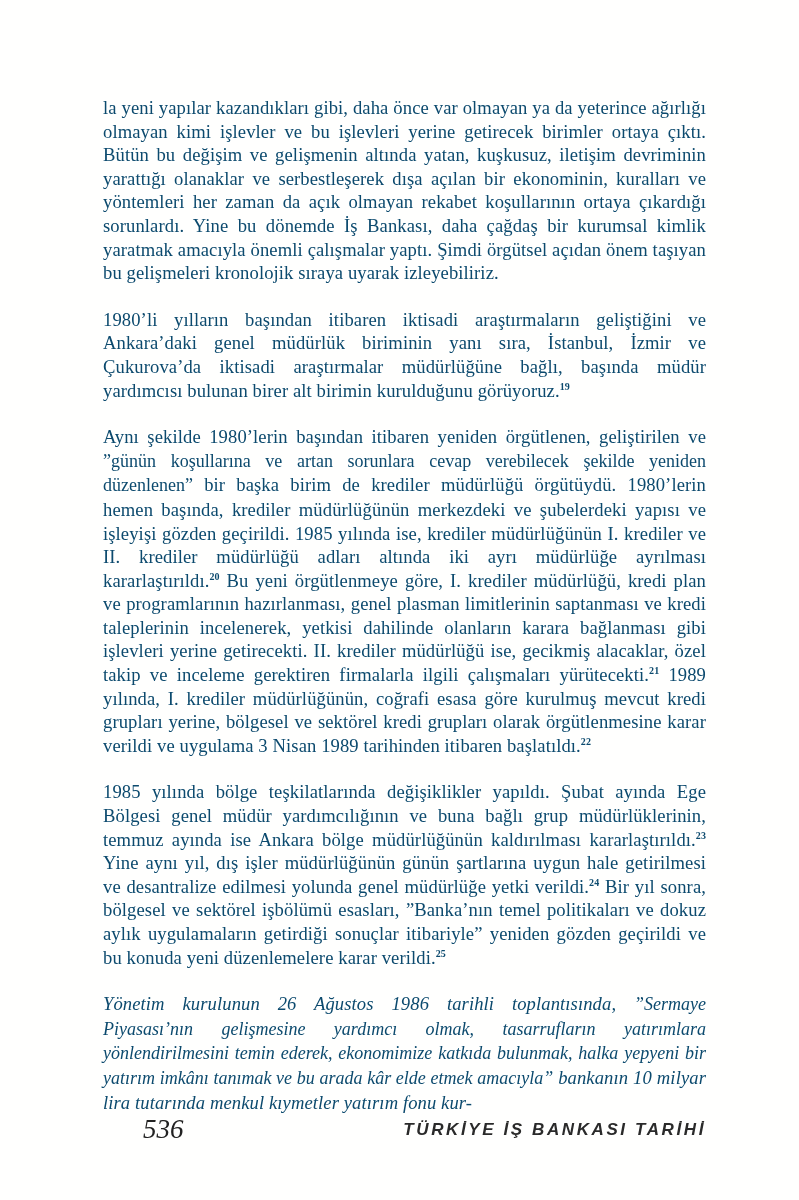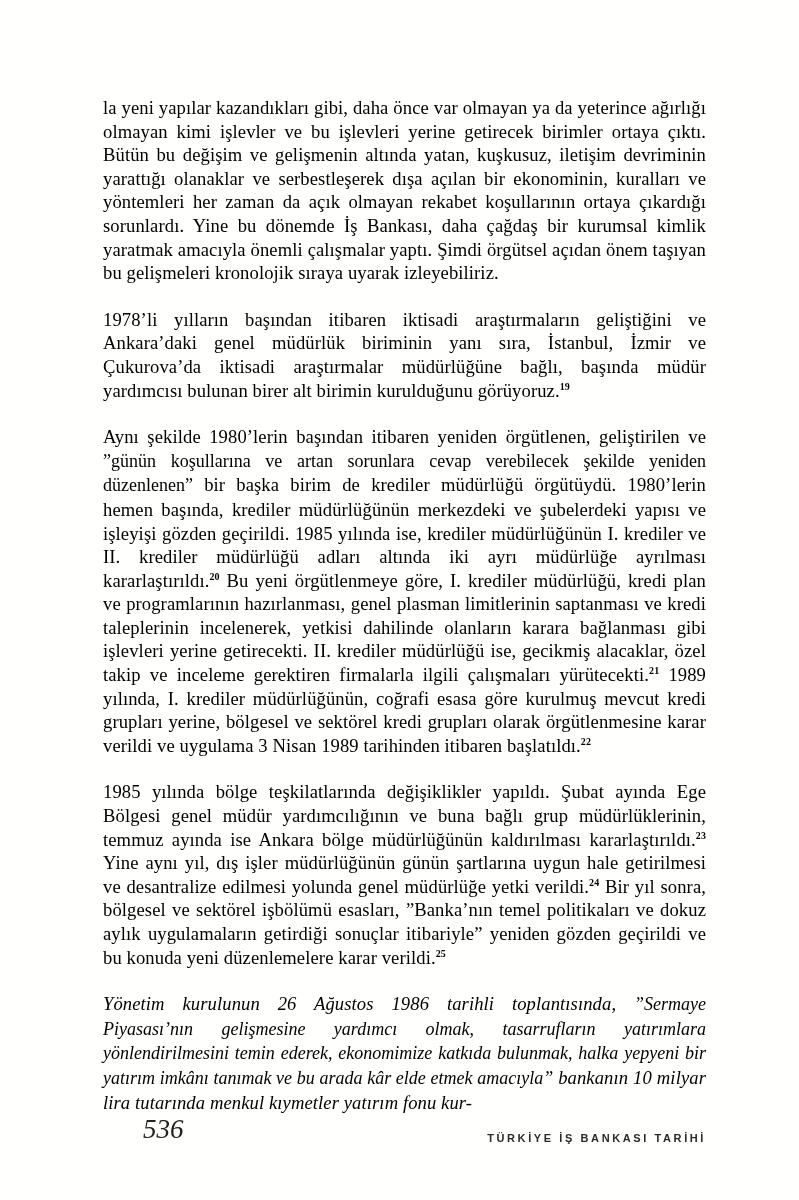--- a/index.html
+++ b/index.html
@@ -18,21 +18,21 @@
     position: absolute;
     left: 103px;
     top: 96px;
     width: 603px;
   }
   p.para {
     font-family: "Liberation Serif", "DejaVu Serif", serif;
     font-size: 18.6px;
     line-height: 23.6px;
     text-align: justify;
-    color: #000000;
+    color: #0c4a6e;
     margin: 0 0 23px 0;
     letter-spacing: 0.1px;
   }
   p.para:last-child { margin-bottom: 0; font-style: italic; }
   span.seg { }
   span.small {
     font-size: 18px;
     letter-spacing: 0;
   }
   sup.fnref {
@@ -56,39 +56,40 @@
     left: 0;
     top: 2px;
     font-family: "Liberation Serif", "DejaVu Serif", serif;
     font-style: italic;
     font-size: 27px;
     color: #222222;
   }
   .running-title {
     position: absolute;
     right: 0;
-    top: 20px;
+    top: 8px;
     font-family: "Liberation Sans", "DejaVu Sans", sans-serif;
     font-weight: bold;
-    font-size: 11px;
+    font-size: 17px;
     letter-spacing: 2.6px;
     color: #2a2a2a;
     white-space: nowrap;
+    font-style: italic;
   }
 </style>
 </head>
 <body>
 
 <div class="page">
 
   <div class="text-block">
 
     <p class="para"><span class="seg">la yeni yapılar kazandıkları gibi, daha önce var olmayan ya da yeterince ağırlığı olmayan kimi işlevler ve bu işlevleri yerine getirecek birimler ortaya çıktı. Bütün bu değişim ve gelişmenin altında yatan, kuşkusuz, iletişim devriminin yarattığı olanaklar ve serbestleşerek dışa açılan bir ekonominin, kuralları ve yöntemleri her zaman da açık olmayan rekabet koşullarının ortaya çıkardığı sorunlardı. Yine bu dönemde İş Bankası, daha çağdaş bir kurumsal kimlik yaratmak amacıyla önemli çalışmalar yaptı. Şimdi örgütsel açıdan önem taşıyan bu gelişmeleri kronolojik sıraya uyarak izleyebiliriz.</span></p>
 
-    <p class="para"><span class="seg">1978’li yılların başından itibaren iktisadi araştırmaların geliştiğini ve Ankara’daki genel müdürlük biriminin yanı sıra, İstanbul, İzmir ve Çukurova’da iktisadi araştırmalar müdürlüğüne bağlı, başında müdür yardımcısı bulunan birer alt birimin kurulduğunu görüyoruz.</span><sup class="fnref">19</sup></p>
+    <p class="para"><span class="seg">1980’li yılların başından itibaren iktisadi araştırmaların geliştiğini ve Ankara’daki genel müdürlük biriminin yanı sıra, İstanbul, İzmir ve Çukurova’da iktisadi araştırmalar müdürlüğüne bağlı, başında müdür yardımcısı bulunan birer alt birimin kurulduğunu görüyoruz.</span><sup class="fnref">19</sup></p>
 
     <p class="para"><span class="seg">Aynı şekilde 1980’lerin başından itibaren yeniden örgütlenen, geliştirilen ve </span><span class="seg small">”günün koşullarına ve artan sorunlara cevap verebilecek şekilde yeniden düzenlenen”</span><span class="seg"> bir başka birim de krediler müdürlüğü örgütüydü. 1980’lerin hemen başında, krediler müdürlüğünün merkezdeki ve şubelerdeki yapısı ve işleyişi gözden geçirildi. 1985 yılında ise, krediler müdürlüğünün I. krediler ve II. krediler müdürlüğü adları altında iki ayrı müdürlüğe ayrılması kararlaştırıldı.</span><sup class="fnref">20</sup><span class="seg"> Bu yeni örgütlenmeye göre, I. krediler müdürlüğü, kredi plan ve programlarının hazırlanması, genel plasman limitlerinin saptanması ve kredi taleplerinin incelenerek, yetkisi dahilinde olanların karara bağlanması gibi işlevleri yerine getirecekti. II. krediler müdürlüğü ise, gecikmiş alacaklar, özel takip ve inceleme gerektiren firmalarla ilgili çalışmaları yürütecekti.</span><sup class="fnref">21</sup><span class="seg"> 1989 yılında, I. krediler müdürlüğünün, coğrafi esasa göre kurulmuş mevcut kredi grupları yerine, bölgesel ve sektörel kredi grupları olarak örgütlenmesine karar verildi ve uygulama 3 Nisan 1989 tarihinden itibaren başlatıldı.</span><sup class="fnref">22</sup></p>
 
     <p class="para"><span class="seg">1985 yılında bölge teşkilatlarında değişiklikler yapıldı. Şubat ayında Ege Bölgesi genel müdür yardımcılığının ve buna bağlı grup müdürlüklerinin, temmuz ayında ise Ankara bölge müdürlüğünün kaldırılması kararlaştırıldı.</span><sup class="fnref">23</sup><span class="seg"> Yine aynı yıl, dış işler müdürlüğünün günün şartlarına uygun hale getirilmesi ve desantralize edilmesi yolunda genel müdürlüğe yetki verildi.</span><sup class="fnref">24</sup><span class="seg"> Bir yıl sonra, bölgesel ve sektörel işbölümü esasları, ”Banka’nın temel politikaları ve dokuz aylık uygulamaların getirdiği sonuçlar itibariyle” yeniden gözden geçirildi ve bu konuda yeni düzenlemelere karar verildi.</span><sup class="fnref">25</sup></p>
 
     <p class="para"><span class="seg">Yönetim kurulunun 26 Ağustos 1986 tarihli toplantısında, </span><span class="seg small">”Sermaye Piyasası’nın gelişmesine yardımcı olmak, tasarrufların yatırımlara yönlendirilmesini temin ederek, ekonomimize katkıda bulunmak, halka yepyeni bir yatırım imkânı tanımak ve bu arada kâr elde etmek amacıyla”</span><span class="seg"> bankanın 10 milyar lira tutarında menkul kıymetler yatırım fonu kur-</span></p>
 
   </div>
 
   <div class="footer">

